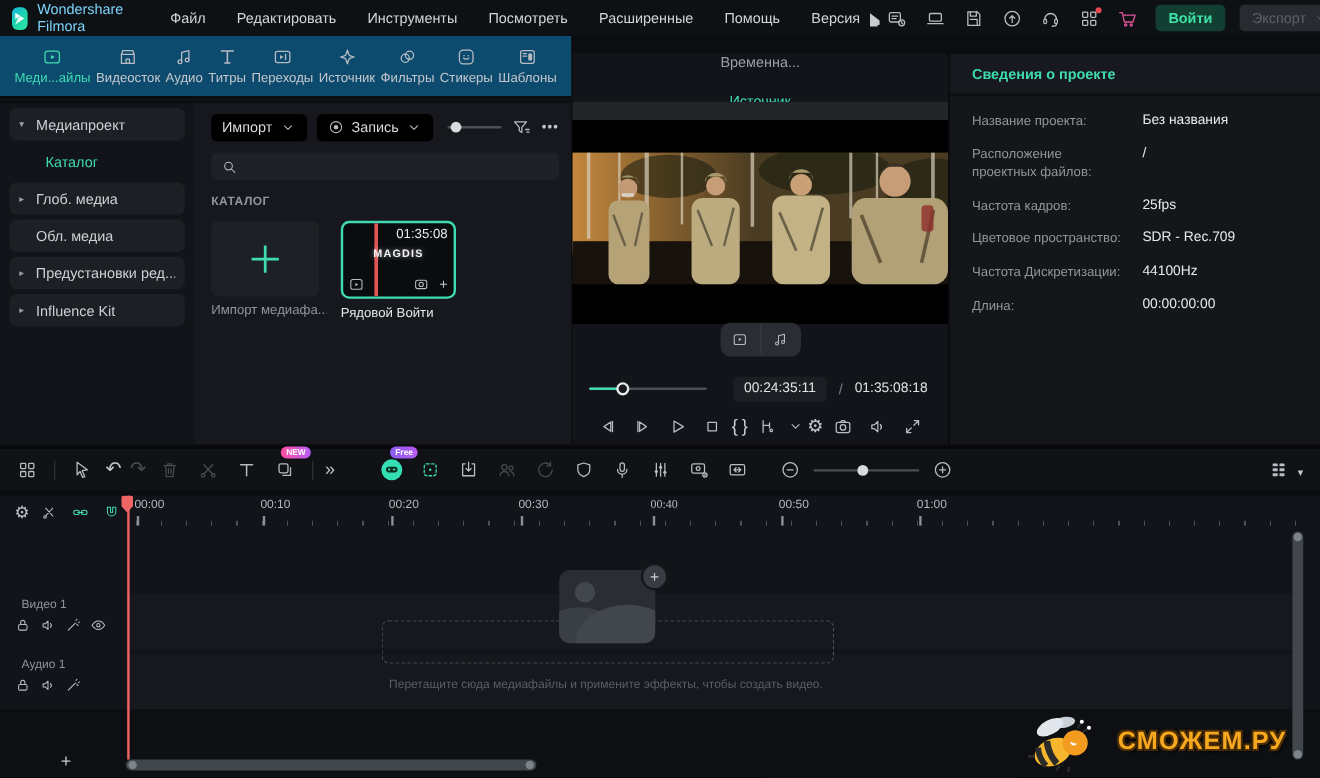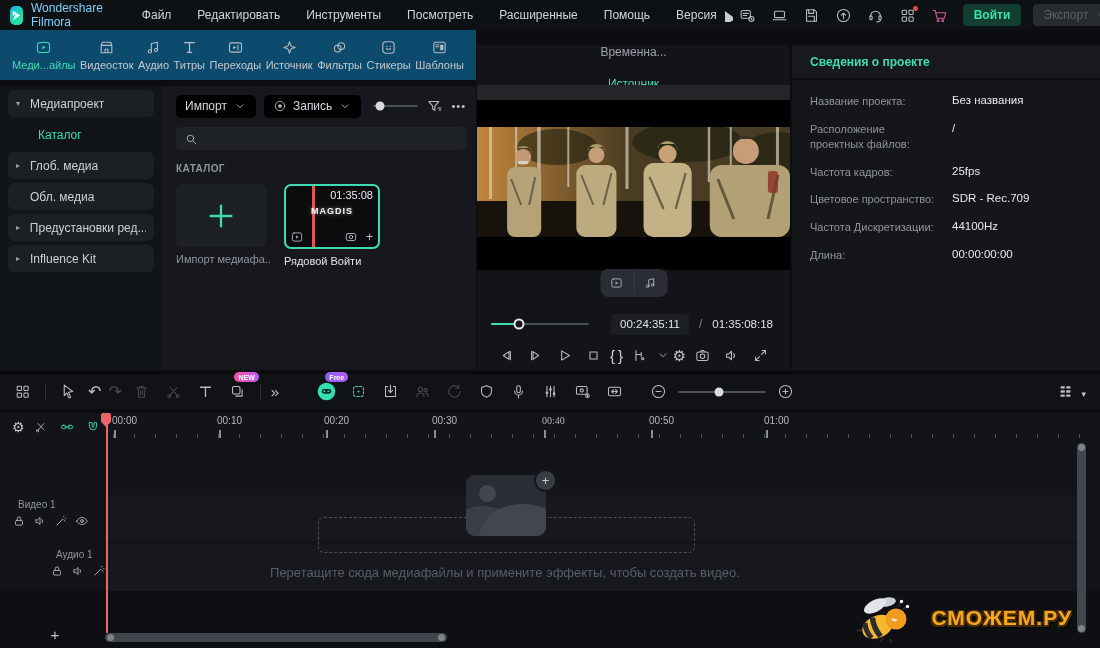--- a/index.html
+++ b/index.html
@@ -95,21 +95,21 @@
   .track-icons{display:flex;gap:7px;margin:4px 0 0 12px;}
   .playhead-line{position:absolute;left:106px;top:0;width:1.5px;height:220px;background:#ef6464;z-index:6;}
   .playhead-flag{position:absolute;left:101px;top:0;width:10px;height:14px;background:#ef6464;z-index:7;
      clip-path:polygon(0 0,100% 0,100% 62%,50% 100%,0 62%);border-radius:2px;}
   .dropzone{position:absolute;left:318px;top:104px;width:375px;height:34px;border:1.5px dashed #4b5157;border-radius:6px;}
   .placeholder{position:absolute;left:466px;top:62px;width:80px;height:61px;background:#2a2e34;border-radius:9px;overflow:hidden;}
   .ph-circle{position:absolute;left:13px;top:10px;width:17px;height:17px;border-radius:50%;background:#42474e;}
   .ph-mtn1{position:absolute;left:-18px;bottom:-26px;width:70px;height:56px;border-radius:50%;background:#3a3f46;}
   .ph-mtn2{position:absolute;right:-20px;bottom:-30px;width:86px;height:62px;border-radius:50%;background:#42474e;}
   .ph-plus{position:absolute;left:534px;top:56px;width:19px;height:19px;border-radius:50%;background:#383d44;border:2px solid #14161a;display:flex;align-items:center;justify-content:center;color:#c9ccd1;font-size:13px;z-index:3;}
-  .drop-hint{position:absolute;left:130px;width:750px;top:152px;text-align:center;color:#575f67;font-size:13px;}
+  .drop-hint{position:absolute;left:130px;width:750px;top:152px;text-align:center;color:#575f67;font-size:10px;}
   .tl-dark{position:absolute;left:0;right:0;top:178px;bottom:0;background:#0d0f13;}
   .vscroll{position:absolute;right:14px;top:30px;width:9px;height:190px;background:#42474d;border-radius:5px;}
   .vscroll i,.hscroll i{position:absolute;width:7px;height:7px;border-radius:50%;background:#7d838a;}
   .hscroll{position:absolute;left:105px;top:220px;width:342px;height:9px;background:#42474d;border-radius:5px;}
   .addtrack{position:absolute;left:46px;top:212px;width:18px;height:18px;color:#c3c7cc;font-size:15px;display:flex;align-items:center;justify-content:center;}
   
   .wm{position:absolute;right:28px;bottom:4px;display:flex;align-items:center;gap:16px;z-index:20;}
   .wm-text{font-size:21px;font-weight:bold;color:#f7a startup81f;}
   .wm-text{color:#f7a81f;text-transform:uppercase;letter-spacing:1px;
     text-shadow:-1.5px -1.5px 0 #4a2d05,1.5px -1.5px 0 #4a2d05,-1.5px 1.5px 0 #4a2d05,1.5px 1.5px 0 #4a2d05,2px 3px 2px #000;}
@@ -752,21 +752,21 @@
           </svg>
         <svg class="i small" viewBox="0 0 24 24">
             <path d="M5 19L15 9M16 5l1.3-1.3M19.5 8.5L20.8 7.2M17 10.5l2 2"></path>
           </svg>
         <svg class="i small" viewBox="0 0 24 24">
             <path d="M3 12c2.5-4 6-6 9-6s6.5 2 9 6c-2.5 4-6 6-9 6s-6.5-2-9-6z"></path>
             <circle cx="12" cy="12" r="2.4"></circle>
           </svg>
       </div>
     </div>
-    <div class="track-head" style="top:136px;margin-left:38px;">
+    <div class="track-head" style="top:136px;">
       <div class="track-title">Аудио 1</div>
       <div class="track-icons">
         <svg class="i small" viewBox="0 0 24 24">
             <rect x="6" y="11" width="12" height="8" rx="2"></rect>
             <path d="M9 11V8a3 3 0 0 1 6 0v3"></path>
           </svg>
         <svg class="i small" viewBox="0 0 24 24">
             <path d="M5 10v4.5h3l4 3.5v-12L8 10z"></path>
             <path d="M15.5 9.5a4 4 0 0 1 0 5.5"></path>
           </svg>

